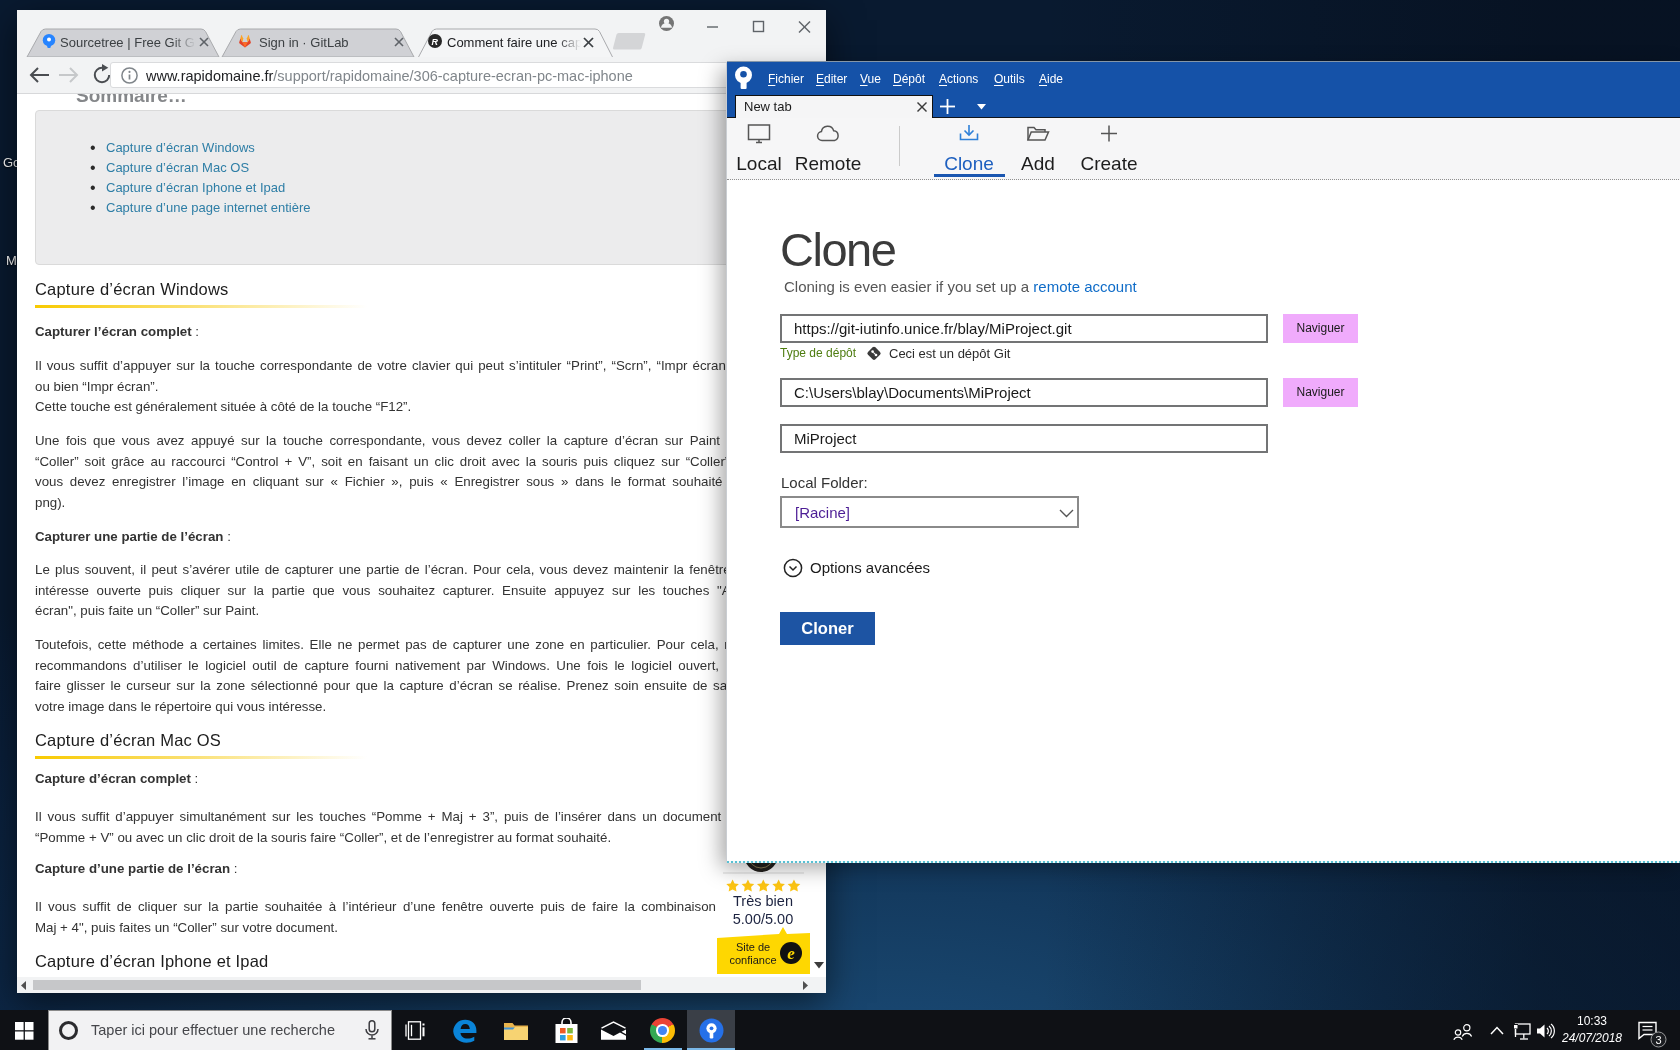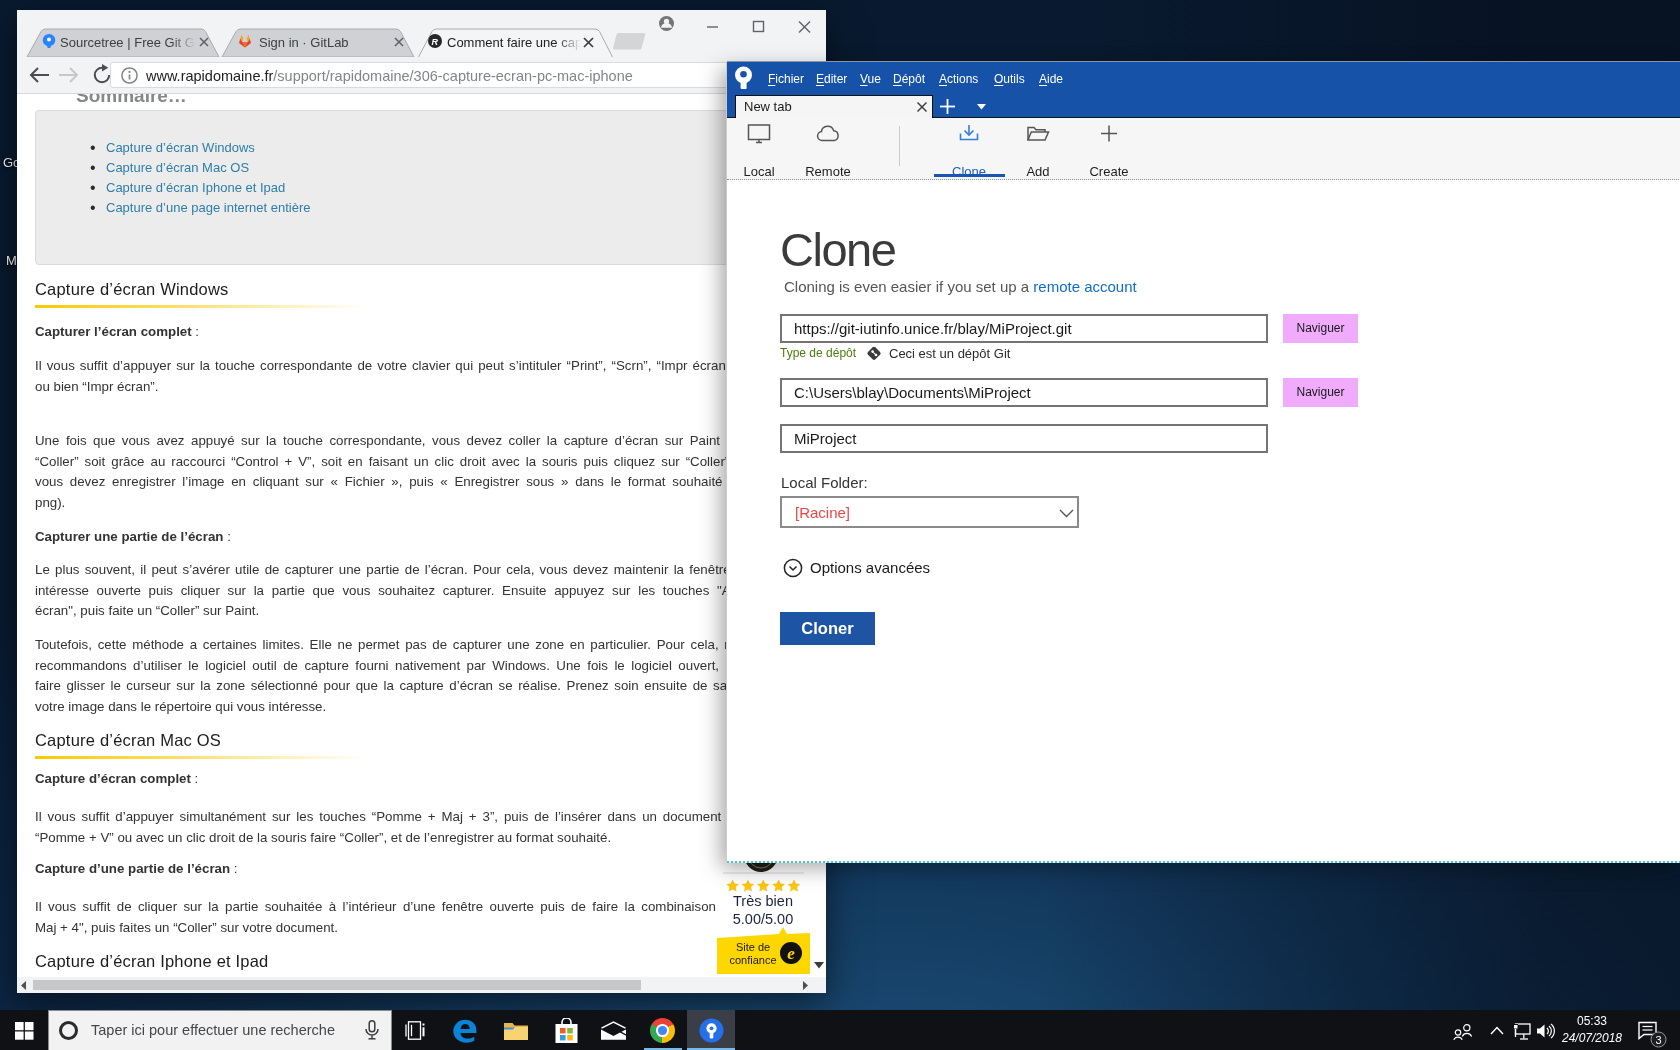--- a/index.html
+++ b/index.html
@@ -48,21 +48,21 @@
   #stwin { position:absolute; left:726px; top:62px; width:954px; height:799px; background:#fff;
      border-left:1px solid #c9cdd2; box-shadow:-5px 7px 20px rgba(0,0,0,.35); }
   #stwin:before { content:""; position:absolute; left:0; top:-1px; width:954px; height:1px; background:#8496a8; }
   #stblue { position:absolute; left:0; top:0; width:954px; height:56px; background:#1552a8; }
   .menuitem { position:absolute; top:10px; font-size:12px; color:#fff; }
   .menuitem u { text-decoration:underline; text-underline-offset:2px; }
   #sttab { position:absolute; left:8px; top:33px; width:198px; height:23px; background:#f5f5f6; border:1px solid #111; border-bottom:none; }
   #sttab span { position:absolute; left:8px; top:3px; font-size:13px; color:#1a1a1a; }
   #sttoolbar { position:absolute; left:0; top:56px; width:954px; height:62px; background:#f6f6f7; border-bottom:1px dotted #8f8f8f; }
   .tbcell { position:absolute; top:6px; width:70px; text-align:center; }
-  .tbcell .lbl { display:block; margin-top:16px; font-size:13px; color:#1d1d1d; }
+  .tbcell .lbl { display:block; margin-top:5px; font-size:19px; color:#1d1d1d; }
   
   .stinput { position:absolute; left:53px; width:488px; height:29px; border:2px solid #737475; background:#fff;
      font-size:15px; color:#1a1a1a; line-height:25px; padding-left:12px; white-space:nowrap; overflow:hidden; }
   .navbtn { position:absolute; left:556px; width:75px; height:29px; background:#f0abfc; text-align:center;
      font-size:12px; color:#1a1a1a; line-height:29px; }
   #cloner { position:absolute; left:53px; top:550px; width:95px; height:33px; background:#1d54a3; color:#fff;
      font-weight:bold; font-size:16.5px; text-align:center; line-height:33px; }
 
   
   #taskbar { position:absolute; left:0; top:1010px; width:1680px; height:40px; background:#0f1115; }
@@ -190,20 +190,21 @@
       <div class="tocitem" style="top:84px;">Capture d’écran Iphone et Ipad</div>
       <div class="tocitem" style="top:104px;">Capture d’une page internet entière</div>
 
       <div class="h2" style="top:186px;">Capture d’écran Windows</div>
       <div class="yline" style="top:211px;"></div>
       <div class="bline" style="top:230px;"><b>Capturer l’écran complet</b> :</div>
 
       <div class="para" style="top:262px;">
         <div class="ln">Il vous suffit d’appuyer sur la touche correspondante de votre clavier qui peut s’intituler “Print”, “Scrn”, “Impr écran Système”</div>
         <div class="lnl">ou bien “Impr écran”.</div>
+        <div class="lnl">Cette touche est généralement située à côté de la touche “F12”.</div>
       </div>
 
       <div class="para" style="top:337px;">
         <div class="ln">Une fois que vous avez appuyé sur la touche correspondante, vous devez coller la capture d’écran sur Paint en faisant</div>
         <div class="ln">“Coller” soit grâce au raccourci “Control + V”, soit en faisant un clic droit avec la souris puis cliquez sur “Coller”. Ensuite,</div>
         <div class="ln">vous devez enregistrer l’image en cliquant sur « Fichier », puis « Enregistrer sous » dans le format souhaité (jpeg, gif,</div>
         <div class="lnl">png).</div>
       </div>
 
       <div class="bline" style="top:435px;"><b>Capturer une partie de l’écran</b> :</div>
@@ -371,21 +372,21 @@
     </svg>
     <div style="position:absolute; left:162px; top:284px; font-size:13px; color:#2b2b2b;">Ceci est un dépôt Git</div>
 
     <div class="stinput" style="top:316px;">C:\Users\blay\Documents\MiProject</div>
     <div class="navbtn" style="top:316px;">Naviguer</div>
 
     <div class="stinput" style="top:362px;">MiProject</div>
 
     <div style="position:absolute; left:54px; top:412px; font-size:15px; color:#333;">Local Folder:</div>
     <div style="position:absolute; left:53px; top:434px; width:299px; height:32px; border:2px solid #8a8a8a; background:#fff;">
-      <span style="position:absolute; left:13px; top:6px; font-size:15px; color:#ef4444;">[Racine]</span>
+      <span style="position:absolute; left:13px; top:6px; font-size:15px; color:#4c1d95;">[Racine]</span>
       <svg class="abs" style="left:277px;top:11px" width="15" height="9" viewBox="0 0 15 9">
         <polyline points="1,1 7.5,7.5 14,1" fill="none" stroke="#555" stroke-width="1.4"></polyline>
       </svg>
     </div>
 
     <svg class="abs" style="left:56px;top:496px" width="20" height="20" viewBox="0 0 20 20">
       <circle cx="10" cy="10" r="8.6" fill="none" stroke="#222" stroke-width="1.5"></circle>
       <polyline points="6.5,8.5 10,12 13.5,8.5" fill="none" stroke="#222" stroke-width="1.5"></polyline>
     </svg>
     <div style="position:absolute; left:83px; top:497px; font-size:15px; color:#1b1b1b;">Options avancées</div>
@@ -492,21 +493,21 @@
       <rect x="2" y="2" width="3.5" height="3.5" fill="#fff"></rect>
     </svg>
     <svg class="abs" style="left:1536px;top:13px" width="19" height="16" viewBox="0 0 19 16">
       <path d="M1 5.5 L4 5.5 L8.5 1.5 L8.5 14.5 L4 10.5 L1 10.5 Z" fill="#fff"></path>
       <g stroke="#fff" stroke-width="1.2" fill="none">
         <path d="M11 5 a4 4 0 0 1 0 6"></path>
         <path d="M13 3 a6.5 6.5 0 0 1 0 10"></path>
         <path d="M15 1 a9 9 0 0 1 0 14"></path>
       </g>
     </svg>
-    <div class="clock" style="left:1557px; top:4px; width:70px;">05:33</div>
+    <div class="clock" style="left:1557px; top:4px; width:70px;">10:33</div>
     <div class="clock" style="left:1551px; top:21px; width:82px;font-style:italic;">24/07/2018</div>
     <svg class="abs" style="left:1637px;top:11px" width="32" height="27" viewBox="0 0 32 27">
       <path d="M2 1.5 L19 1.5 L19 13.5 L7 13.5 L2 17.5 Z" fill="none" stroke="#fff" stroke-width="1.4"></path>
       <g stroke="#fff" stroke-width="1.2">
         <line x1="5.5" y1="5.5" x2="15.5" y2="5.5"></line>
         <line x1="5.5" y1="9" x2="15.5" y2="9"></line>
       </g>
       <circle cx="21.5" cy="18.5" r="7.5" fill="#1b1d21" stroke="#9a9b9d" stroke-width="1"></circle>
       <text x="21.5" y="22.5" font-size="11" fill="#fff" text-anchor="middle" font-family="Liberation Sans">3</text>
     </svg>

